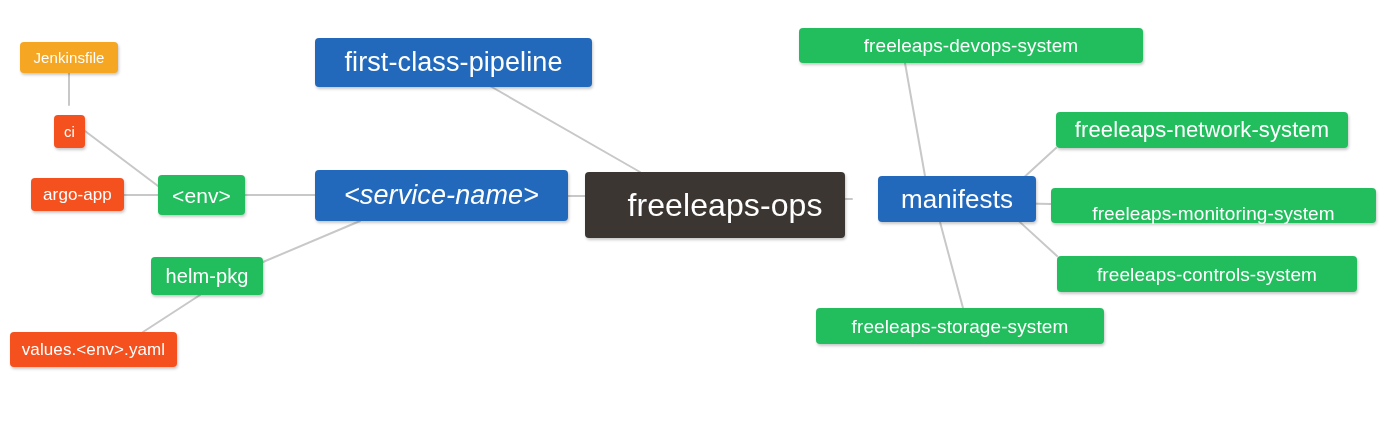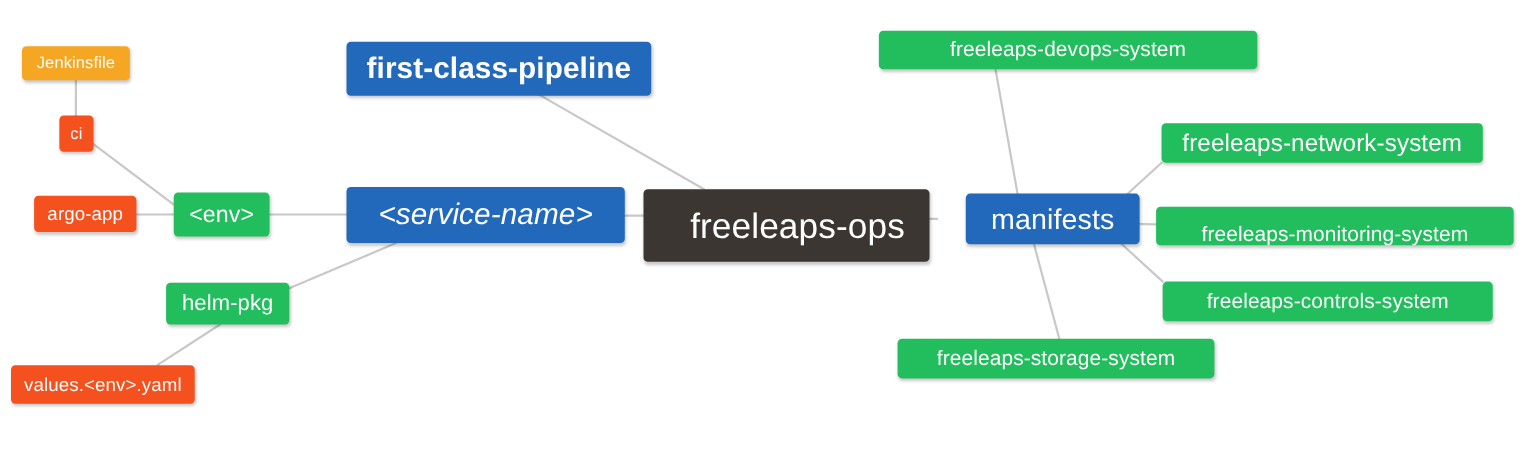--- a/index.html
+++ b/index.html
@@ -68,36 +68,36 @@
       <line x1="845" y1="199" x2="852" y2="199" stroke="#c8c8c8" stroke-width="2" stroke-linecap="round"></line>
       <line x1="925" y1="176" x2="905" y2="63" stroke="#c8c8c8" stroke-width="2" stroke-linecap="round"></line>
       <line x1="1010" y1="190" x2="1056" y2="148" stroke="#c8c8c8" stroke-width="2" stroke-linecap="round"></line>
       <line x1="1010" y1="203" x2="1051" y2="204" stroke="#c8c8c8" stroke-width="2" stroke-linecap="round"></line>
       <line x1="1010" y1="213" x2="1057" y2="256" stroke="#c8c8c8" stroke-width="2" stroke-linecap="round"></line>
       <line x1="940" y1="222" x2="963" y2="308" stroke="#c8c8c8" stroke-width="2" stroke-linecap="round"></line>
     </svg>
 <div class="node theme-orange" style="left: 20px; top: 42px; width: 98px; height: 31px; font-size: 15px;">
       <span>Jenkinsfile</span>
     </div>
-    <div class="node theme-tomato" style="left: 54px; top: 105px; width: 31px; height: 33px; font-size: 15px;">
+    <div class="node theme-tomato" style="left: 54px; top: 115px; width: 31px; height: 33px; font-size: 15px;">
       <span>ci</span>
     </div>
     <div class="node theme-tomato" style="left: 31px; top: 178px; width: 93px; height: 33px; font-size: 17px;">
       <span>argo-app</span>
     </div>
     <div class="node theme-green" style="left: 158px; top: 175px; width: 87px; height: 40px; font-size: 21px;">
       <span>&lt;env&gt;</span>
     </div>
     <div class="node theme-green" style="left: 151px; top: 257px; width: 112px; height: 38px; font-size: 20px; text-align: center;">
       <span>helm-pkg</span>
     </div>
     <div class="node theme-tomato" style="left: 10px; top: 332px; width: 167px; height: 35px; font-size: 17px;">
       <span>values.&lt;env&gt;.yaml</span>
     </div>
-    <div class="node theme-blue" style="left: 315px; top: 38px; width: 277px; height: 49px; font-size: 27px; font-weight: bold;">
+    <div class="node theme-blue" style="left: 315px; top: 38px; width: 277px; height: 49px; font-size: 27px;">
       <span>first-class-pipeline</span>
     </div>
     <div class="node theme-blue" style="left: 315px; top: 170px; width: 253px; height: 51px; font-size: 27px; font-style: italic;">
       <span>&lt;service-name&gt;</span>
     </div>
     <div class="node theme-dark" style="left: 585px; top: 172px; width: 260px; height: 66px; font-size: 32px; padding-left: 20px;">
       <span>freeleaps-ops</span>
     </div>
     <div class="node theme-blue" style="left: 852px; top: 176px; width: 158px; height: 46px; font-size: 26px; margin-left: 26px;">
       <span>manifests</span>

